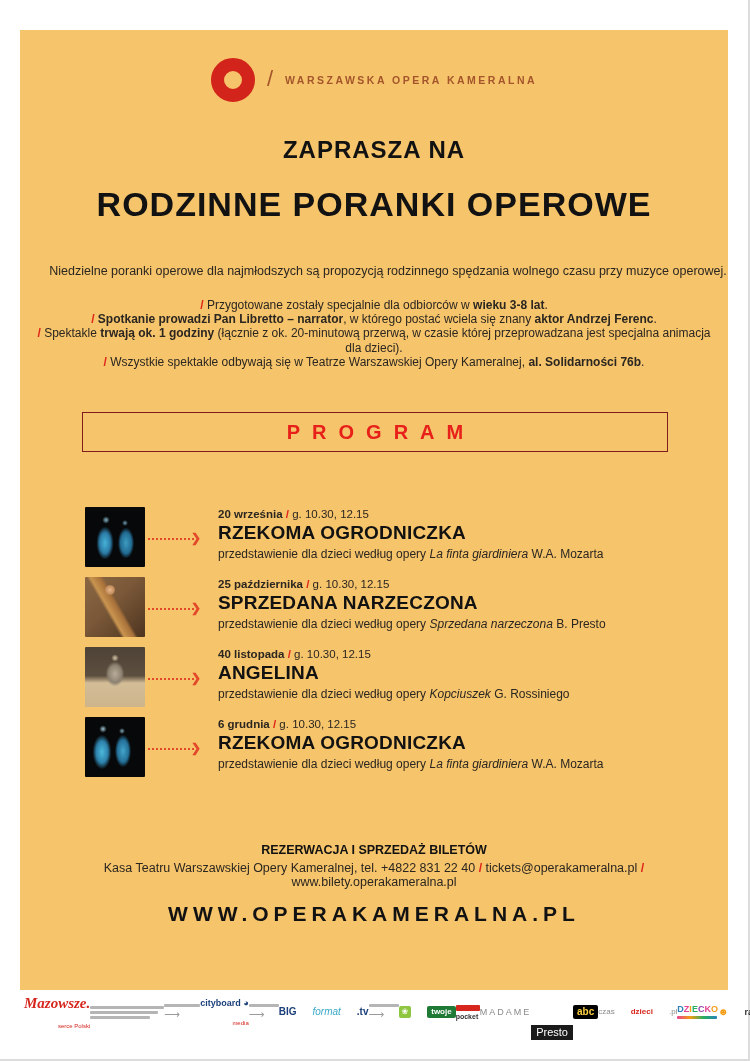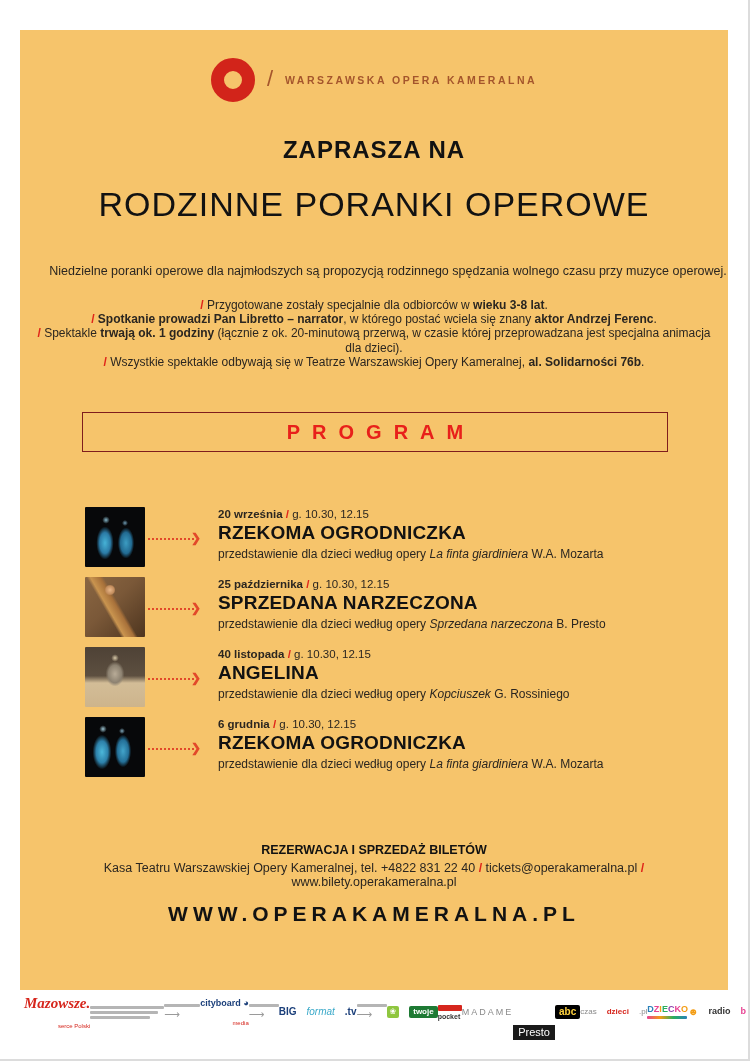--- a/index.html
+++ b/index.html
@@ -10,21 +10,21 @@
   
   .brand-row{position:absolute;top:28px;left:0;width:100%;display:flex;align-items:center;justify-content:center;gap:12px;}
   .o-ring{width:18px;height:18px;border:13px solid #d2241a;border-radius:50%;}
   .brand-slash{font-size:22px;color:#a4552c;font-weight:400;transform:translateY(-1px);}
   .brand-text{font-size:10.5px;font-weight:bold;letter-spacing:2.5px;color:#a4552c;}
 
   
   .subtitle{position:absolute;top:106px;left:0;width:100%;text-align:center;
             font-size:24px;font-weight:bold;color:#121212;letter-spacing:1px;}
   .main-title{position:absolute;top:155px;left:0;width:100%;text-align:center;
-              font-size:34px;font-weight:normal;color:#121212;letter-spacing:1px;}
+              font-size:34px;font-weight:bold;color:#121212;letter-spacing:1px;}
 
   
   .intro{position:absolute;top:234px;left:0;width:100%;text-align:center;
          font-size:12.5px;color:#2b2620;margin-left:14px;}
   .bullets{position:absolute;top:268px;left:10px;width:688px;text-align:center;
            font-size:12px;color:#2b2620;line-height:14.2px;}
   .b{font-weight:bold;} .i{font-style:italic;} .red{color:#e0251a;font-weight:bold;}
 
   
   .program-box{position:absolute;top:382px;left:62px;width:584px;height:38px;
@@ -66,21 +66,21 @@
   .tickets-heading{position:absolute;top:813px;left:0;width:100%;text-align:center;
                    font-size:12.5px;font-weight:bold;color:#121212;}
   .tickets-line{position:absolute;top:831px;left:0;width:100%;text-align:center;
                 font-size:12.5px;color:#2b2620;}
   .website{position:absolute;top:872px;left:0;width:100%;text-align:center;
            font-size:21px;font-weight:bold;color:#121212;letter-spacing:5px;}
 
   
   .footer-strip{position:absolute;left:24px;top:995px;width:702px;height:34px;
                 display:flex;align-items:center;justify-content:space-between;background:#ffffff;}
-  .logo{display:flex;align-items:flex-start;gap:10px;white-space:nowrap;}
+  .logo{display:flex;align-items:center;gap:16px;white-space:nowrap;}
   .logo.stack{flex-direction:column;align-items:flex-start;gap:2px;}
   .logo.stack-end{flex-direction:column;align-items:flex-end;gap:12px;}
   .lp{display:inline-block;line-height:1;}
   .bar{display:inline-block;height:3px;background:#b5b5b5;border-radius:1px;}
   .bar-red{background:#d6261d;height:6px;}
   .bar-rainbow{background:linear-gradient(90deg,#e84393,#f39c12,#27ae60,#2980b9);height:3px;}
   .arrow-glyph{color:#9a9a9a;font-size:11px;letter-spacing:-1px;}
   .mz-script{color:#d6261d;font-family:"Liberation Serif",serif;font-style:italic;font-weight:bold;font-size:15px;}
   .mz-sub{color:#d6261d;font-size:6px;} .fs7{font-size:7px;} .fs8{font-size:8px;} .fs9{font-size:9px;}
   .fs10{font-size:10px;} .fs11{font-size:11px;margin-top:40px;}

